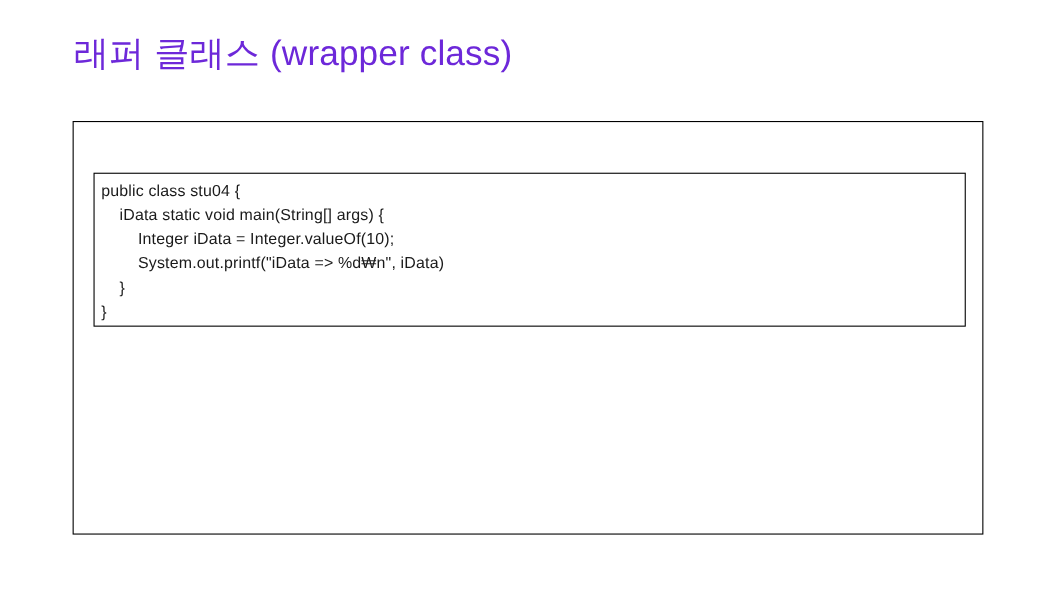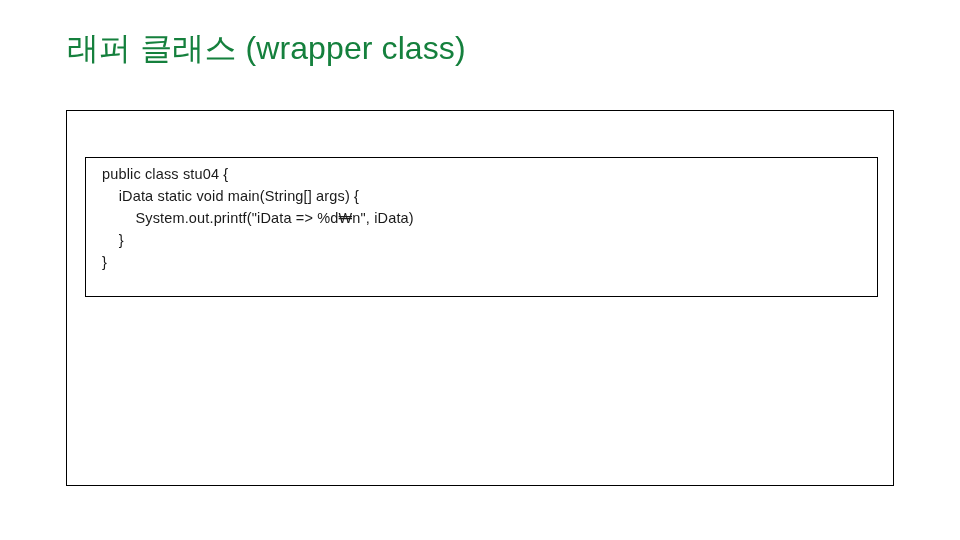--- a/index.html
+++ b/index.html
@@ -25,21 +25,21 @@
   }
 
   
   .slide-title {
     position: absolute;
     left: 67px;
     top: 27px;
     font-size: 32px;
     line-height: 42px;
     font-weight: 400;
-    color: #15803d;
+    color: #6d28d9;
     white-space: pre;
     letter-spacing: 0.1px;
   }
 
   
   .content-frame {
     position: absolute;
     left: 66px;
     top: 110px;
     width: 828px;
@@ -57,21 +57,21 @@
     width: 793px;
     height: 140px;
     border: 1px solid #000000;
     box-sizing: border-box;
     background: #ffffff;
     overflow: hidden;
   }
 
   .code-block {
     position: absolute;
-    left: 16px;
+    left: 6px;
     top: 5px;
     right: 4px;
     margin: 0;
     font-family: "Liberation Sans", "DejaVu Sans", sans-serif;
     font-size: 14.5px;
     line-height: 22px;
     color: #1a1a1a;
     white-space: pre;
     letter-spacing: 0.15px;
   }
@@ -84,18 +84,18 @@
 </head>
 <body>
 
 <div class="slide">
 
   <div class="slide-title">래퍼 클래스 (wrapper class)</div>
 
   <div class="content-frame">
 
     <div class="code-frame">
-      <pre class="code-block"><span class="code-line">public class stu04 {</span><span class="code-line">    iData static void main(String[] args) {</span><span class="code-line">        System.out.printf("iData =&gt; %d₩n", iData)</span><span class="code-line">    }</span><span class="code-line">}</span></pre>
+      <pre class="code-block"><span class="code-line">public class stu04 {</span><span class="code-line">    iData static void main(String[] args) {</span><span class="code-line">        Integer iData = Integer.valueOf(10);</span><span class="code-line">        System.out.printf("iData =&gt; %d₩n", iData)</span><span class="code-line">    }</span><span class="code-line">}</span></pre>
     </div>
 
   </div>
 
 </div>
 
 </body></html>

